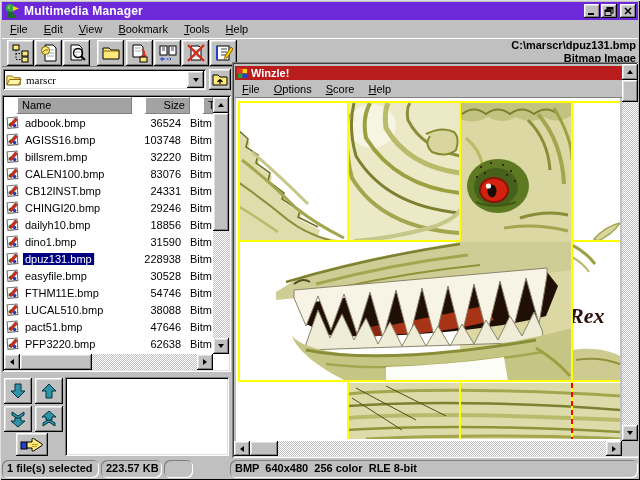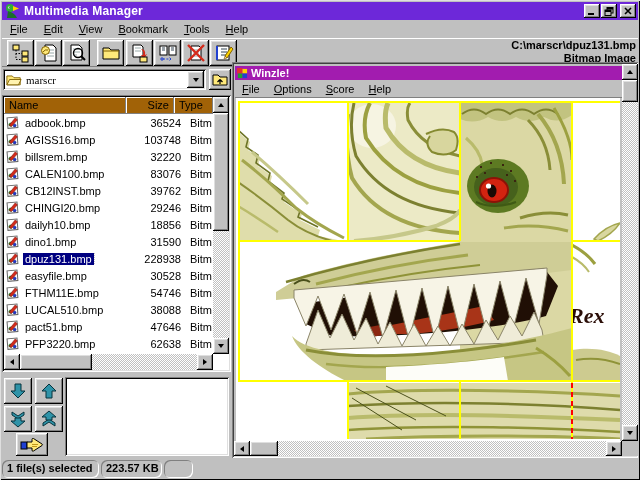--- a/index.html
+++ b/index.html
@@ -1,20 +1,20 @@
 <!DOCTYPE html>
 <html><head>
 <meta charset="utf-8">
 <style>
   html,body{margin:0;padding:0;background:#008080;}
   #screen{position:relative;width:640px;height:480px;background:#c0c0c0;overflow:hidden;
     font-family:"Liberation Sans",sans-serif;font-size:11px;color:#000;
     box-shadow:inset 1px 1px 0 #dfdfdf,inset -1px -1px 0 #000;}
   .raised{background:#c0c0c0;box-shadow:inset -1px -1px 0 #000,inset 1px 1px 0 #fff,inset -2px -2px 0 #808080,inset 2px 2px 0 #dfdfdf;}
-  .raised-thin{background:#a16207;box-shadow:inset -1px -1px 0 #808080,inset 1px 1px 0 #fff;}
+  .raised-thin{background:#a3a3a3;box-shadow:inset -1px -1px 0 #808080,inset 1px 1px 0 #fff;margin-left:13px;}
   .sunken-field{background:#fff;box-shadow:inset 1px 1px 0 #808080,inset -1px -1px 0 #fff,inset 2px 2px 0 #000,inset -2px -2px 0 #dfdfdf;}
   .sunken-thin{box-shadow:inset 1px 1px 0 #808080,inset -1px -1px 0 #fff;}
   .abs{position:absolute;}
   
   #titlebar{left:2px;top:2px;width:636px;height:18px;background:#6d28d9;display:flex;align-items:center;padding:0 2px;box-sizing:border-box;}
   #titlebar .t{color:#fff;font-weight:bold;font-size:12px;margin-left:4px;flex:1;letter-spacing:.2px;}
   .cap-btn{width:16px;height:14px;display:flex;align-items:center;justify-content:center;margin-left:1px;}
   
   #menubar{left:2px;top:20px;width:636px;height:18px;display:flex;align-items:center;}
   .menu-item{padding:2px 8px;}
@@ -45,21 +45,21 @@
   .tri-up{width:0;height:0;border-left:3px solid transparent;border-right:3px solid transparent;border-bottom:4px solid #000;}
   .tri-dn{width:0;height:0;border-left:3px solid transparent;border-right:3px solid transparent;border-top:4px solid #000;}
   .tri-lf{width:0;height:0;border-top:3px solid transparent;border-bottom:3px solid transparent;border-right:4px solid #000;}
   .tri-rt{width:0;height:0;border-top:3px solid transparent;border-bottom:3px solid transparent;border-left:4px solid #000;}
   
   .navbtn{width:28px;height:26px;display:flex;align-items:center;justify-content:center;}
   #notebox{left:65px;top:377px;width:164px;height:79px;}
   
   #preview{left:232px;top:62px;width:406px;height:396px;background:#c0c0c0;box-shadow:inset 1px 1px 0 #808080,inset -1px -1px 0 #fff,inset 2px 2px 0 #404040,inset -2px -2px 0 #dfdfdf;}
   #winzle{left:235px;top:66px;width:387px;height:375px;background:#c0c0c0;}
-  #wz-title{height:14px;background:#a21caf;display:flex;align-items:center;padding:0 2px;}
+  #wz-title{height:14px;background:#b91c1c;display:flex;align-items:center;padding:0 2px;}
   #wz-title .t{color:#fff;font-weight:bold;font-size:11px;margin-left:3px;}
   #wz-menu{height:17px;display:flex;align-items:center;border-bottom:1px solid #808080;background:#c0c0c0;}
   #wz-menu .menu-item{padding:1px 7px;}
   #puzzle{position:relative;width:384px;height:343px;background:#fff;margin-left:1px;}
   
   #statusbar{left:0;top:459px;width:640px;height:20px;}
   .spanel{position:absolute;top:1px;height:18px;box-sizing:border-box;padding:2px 0 0 5px;font-weight:bold;white-space:pre;overflow:hidden;border-radius:6px;}
 </style>
 </head>
 <body>
@@ -269,21 +269,21 @@
           <svg width="13" height="13" viewBox="0 0 13 13">
             <g transform="rotate(-5 6 7)">
               <rect x="1.5" y="1.5" width="10" height="10.5" fill="#fff" stroke="#666"></rect>
             </g>
             <circle cx="4.6" cy="8.6" r="1.7" fill="#1a9c1a" stroke="#0a5c0a" stroke-width="0.5"></circle>
             <circle cx="8.6" cy="9.4" r="1.5" fill="#2238cc" stroke="#101a7a" stroke-width="0.5"></circle>
             <path d="M3.2,9.2 L9.2,2 L11.4,3.8 L5.4,10.6 Z" fill="#d42a1a" stroke="#7a0f08" stroke-width="0.6"></path>
           </svg>
         </span>
         <span class="nm"><span>CB12INST.bmp</span></span>
-        <span class="sz">39762</span>
+        <span class="sz">24331</span>
         <span class="tp">Bitm</span>
       </div>
 
       <div class="frow">
         <span class="ic">
           <svg width="13" height="13" viewBox="0 0 13 13">
             <g transform="rotate(-5 6 7)">
               <rect x="1.5" y="1.5" width="10" height="10.5" fill="#fff" stroke="#666"></rect>
             </g>
             <circle cx="4.6" cy="8.6" r="1.7" fill="#1a9c1a" stroke="#0a5c0a" stroke-width="0.5"></circle>
@@ -642,15 +642,16 @@
     <div class="raised sb-btn abs" style="left:372px;top:0;width:16px;height:15px">
         <span class="tri-rt"></span>
       </div>
   </div>
   <div class="abs" style="left:622px;top:441px;width:16px;height:15px;background:#c0c0c0"></div>
 
   <div id="statusbar" class="abs">
     <span class="spanel sunken-thin" style="left:2px;width:97px">1 file(s) selected</span>
     <span class="spanel sunken-thin" style="left:101px;width:61px">223.57 KB</span>
     <span class="spanel sunken-thin" style="left:164px;width:29px"></span>
+    <span class="spanel sunken-thin" style="left:230px;width:408px">BMP  640x480  256 color  RLE 8-bit</span>
   </div>
 
 </div>
 
 </body></html>

